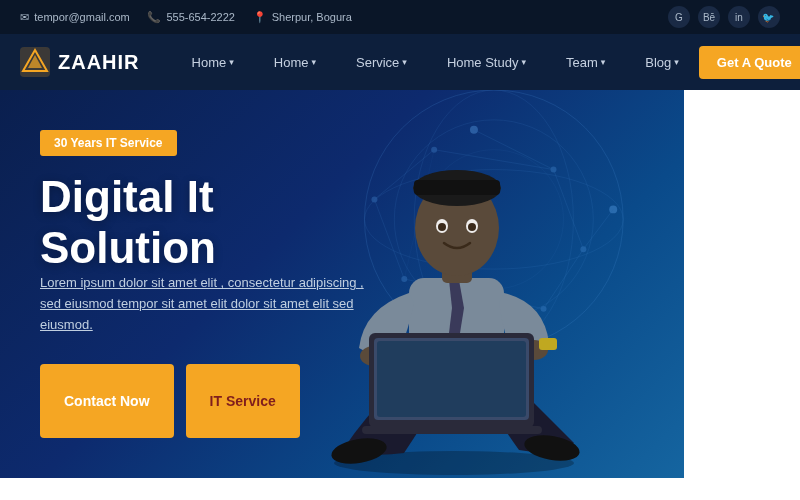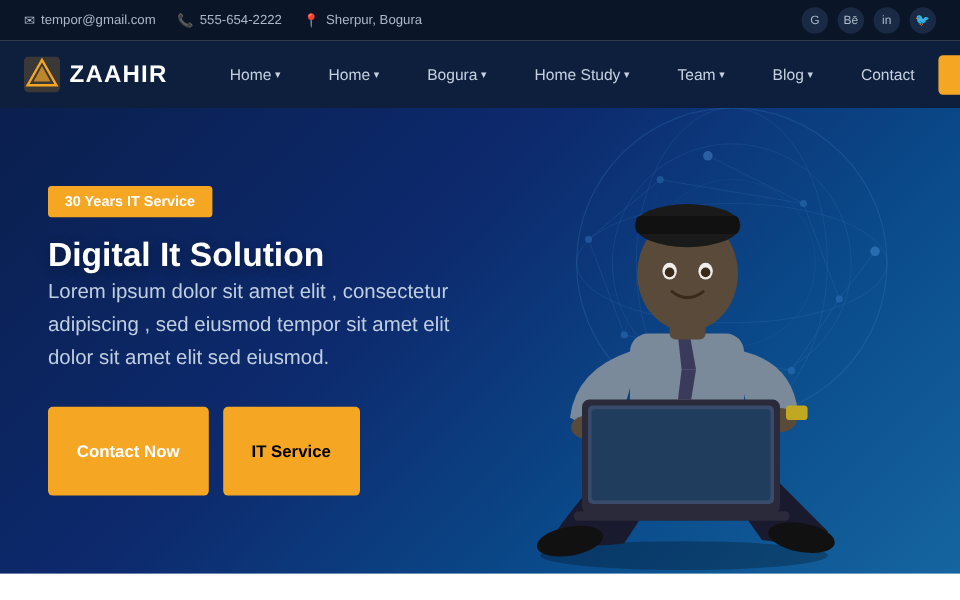--- a/index.html
+++ b/index.html
@@ -98,21 +98,21 @@
       font-size: 13px;
       font-weight: 700;
       cursor: pointer;
       white-space: nowrap;
       margin-left: 10px;
     }
 
     
     .hero {
       position: relative;
-      width: 800px;
+      width: 684px;
       height: 388px;
       background: linear-gradient(135deg, #0a1f4e 0%, #0d2a6e 40%, #0a4a8a 70%, #1565a0 100%);
       overflow: hidden;
       display: flex;
       align-items: center;
     }
 
     
     .person-img {
       position: absolute;
@@ -144,54 +144,55 @@
       color: white;
       font-size: 12px;
       font-weight: 700;
       padding: 6px 14px;
       border-radius: 3px;
       margin-bottom: 16px;
     }
 
     .hero-title {
       color: white;
-      font-size: 28px;
+      font-size: 44px;
       font-weight: 900;
       line-height: 1.15;
       margin-bottom: 0;
       text-shadow: 0 2px 10px rgba(0,0,0,0.3);
     }
 
     .hero-desc {
       color: #c0cfe0;
-      font-size: 17px;
+      font-size: 13px;
       line-height: 1.6;
       margin-bottom: 28px;
       max-width: 370px;
+      text-decoration: underline;
     }
 
     .hero-buttons {
       display: flex;
       gap: 12px;
     }
 
     .btn-contact {
       background: #f5a623;
       color: white;
       border: none;
       padding: 29px 24px;
       border-radius: 4px;
       font-size: 14px;
       font-weight: 700;
       cursor: pointer;
     }
 
     .btn-service {
       background: #f5a623;
-      color: #000000;
+      color: #7f1d1d;
       border: none;
       padding: 25px 24px;
       border-radius: 4px;
       font-size: 14px;
       font-weight: 700;
       cursor: pointer;
     }
 
     
     .network-overlay {
@@ -246,45 +247,40 @@
         </a>
       </li>
     <li>
         <a href="#">
           <span>Home</span> 
           <span class="chevron">▾</span>
         </a>
       </li>
     <li>
         <a href="#">
-          <span>Bogura</span> 
+          <span>Service</span> 
           <span class="chevron">▾</span>
         </a>
       </li>
     <li>
         <a href="#">
           <span>Home Study</span> 
           <span class="chevron">▾</span>
         </a>
       </li>
     <li>
         <a href="#">
           <span>Team</span> 
           <span class="chevron">▾</span>
         </a>
       </li>
     <li>
         <a href="#">
           <span>Blog</span> 
           <span class="chevron">▾</span>
-        </a>
-      </li>
-    <li>
-        <a href="#">
-          <span>Contact</span>
         </a>
       </li>
   </ul>
   <button class="btn-quote">Get A Quote</button>
 </nav>
 
 <section class="hero">
 
   <svg class="network-overlay" viewBox="0 0 450 390" xmlns="http://www.w3.org/2000/svg">
 

